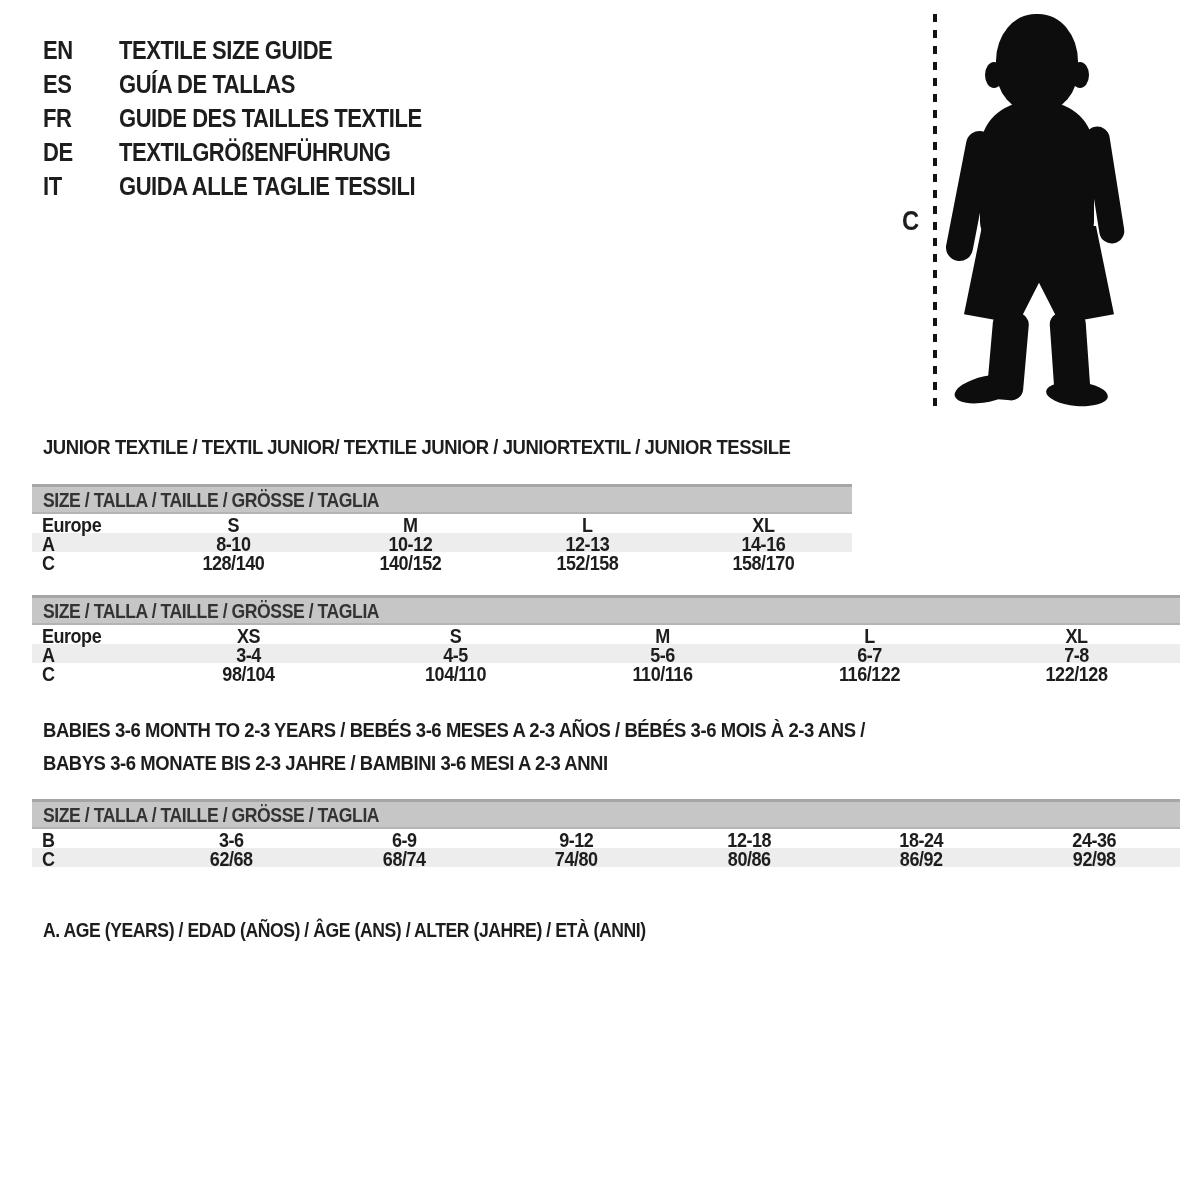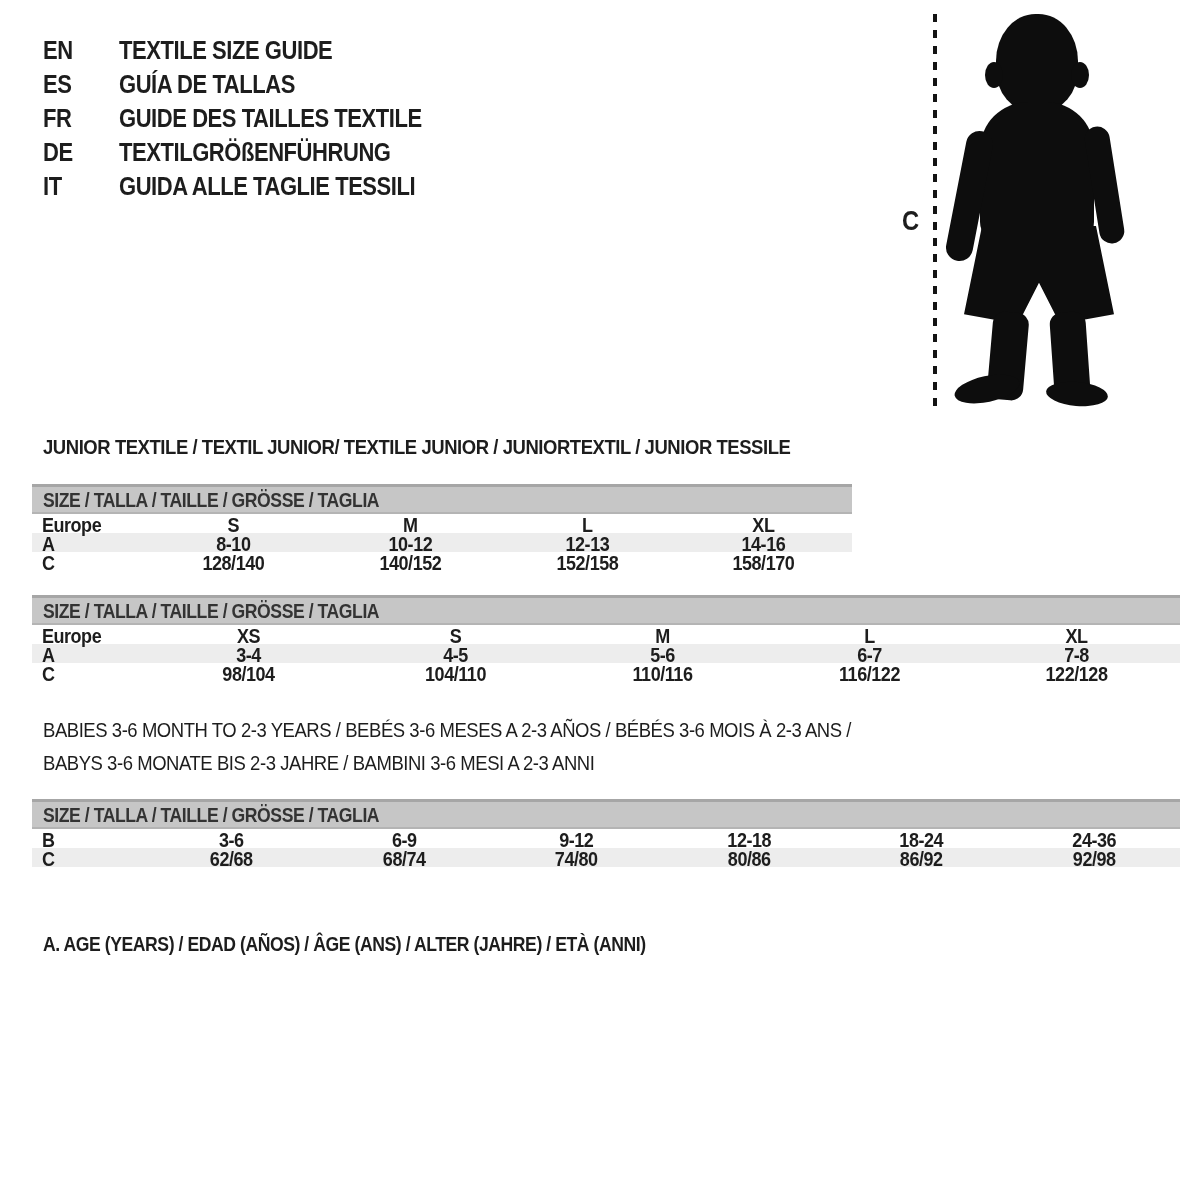--- a/index.html
+++ b/index.html
@@ -54,21 +54,21 @@
 
   
   .content { margin: 0 20px 0 32px; width: 1148px; }
 
   .sec-title { font-size: 21px; font-weight: 700; line-height: 26px; padding-left: 11px; }
   .sec-junior   .sec-title { margin-top: 14px; }
   .sec-children .sec-title { margin-top: 24px; }
   .title-sub { font-size: 0.62em; vertical-align: -0.28em; letter-spacing: 0; }
 
   .sec-babies .title-block { margin-top: 31px; padding-left: 11px; }
-  .sec-babies .title-line { font-size: 21px; font-weight: 400; line-height: 33px; }
+  .sec-babies .title-line { font-size: 21px; font-weight: 700; line-height: 33px; }
 
   .size-band {
     margin-top: 24px; height: 30px;
     background: #c6c6c6;
     border-top: 3px solid #a6a6a6;
     border-bottom: 2px solid #b4b4b4;
     display: flex; align-items: flex-end;
     padding-left: 11px;
     font-size: 20px; font-weight: 700; color: #333333;
   }
@@ -78,21 +78,21 @@
 
   .trow { display: grid; height: 19px; align-items: center; font-size: 20px; font-weight: 700; }
   .sec-junior   .trow { grid-template-columns: 113px repeat(4, 1fr); }
   .sec-children .trow { grid-template-columns: 113px repeat(5, 1fr); }
   .sec-babies   .trow { grid-template-columns: 113px repeat(6, 1fr); }
   .trow.striped { background: #ededed; }
   .tlabel { padding-left: 11px; transform: scaleX(0.9); transform-origin: 0 50%; letter-spacing: -0.5px; }
   .tcell  { text-align: center; transform: scaleX(0.9); transform-origin: 50% 50%; letter-spacing: -0.5px; }
 
   
-  .legend { margin-top: 60px; padding-left: 11px; text-decoration: underline; }
+  .legend { margin-top: 46px; padding-left: 11px; text-decoration: underline; }
   .legend p { font-size: 20px; font-weight: 700; line-height: 35px; }
 </style>
 </head>
 <body>
 
 <div class="page">
 
   <div class="top">
 
     <div class="langs">

